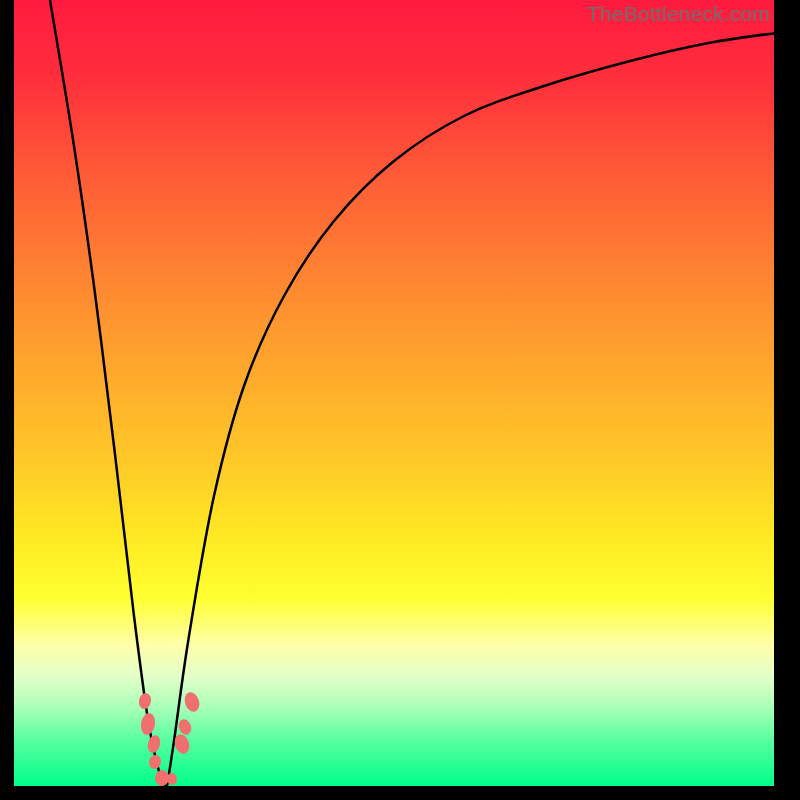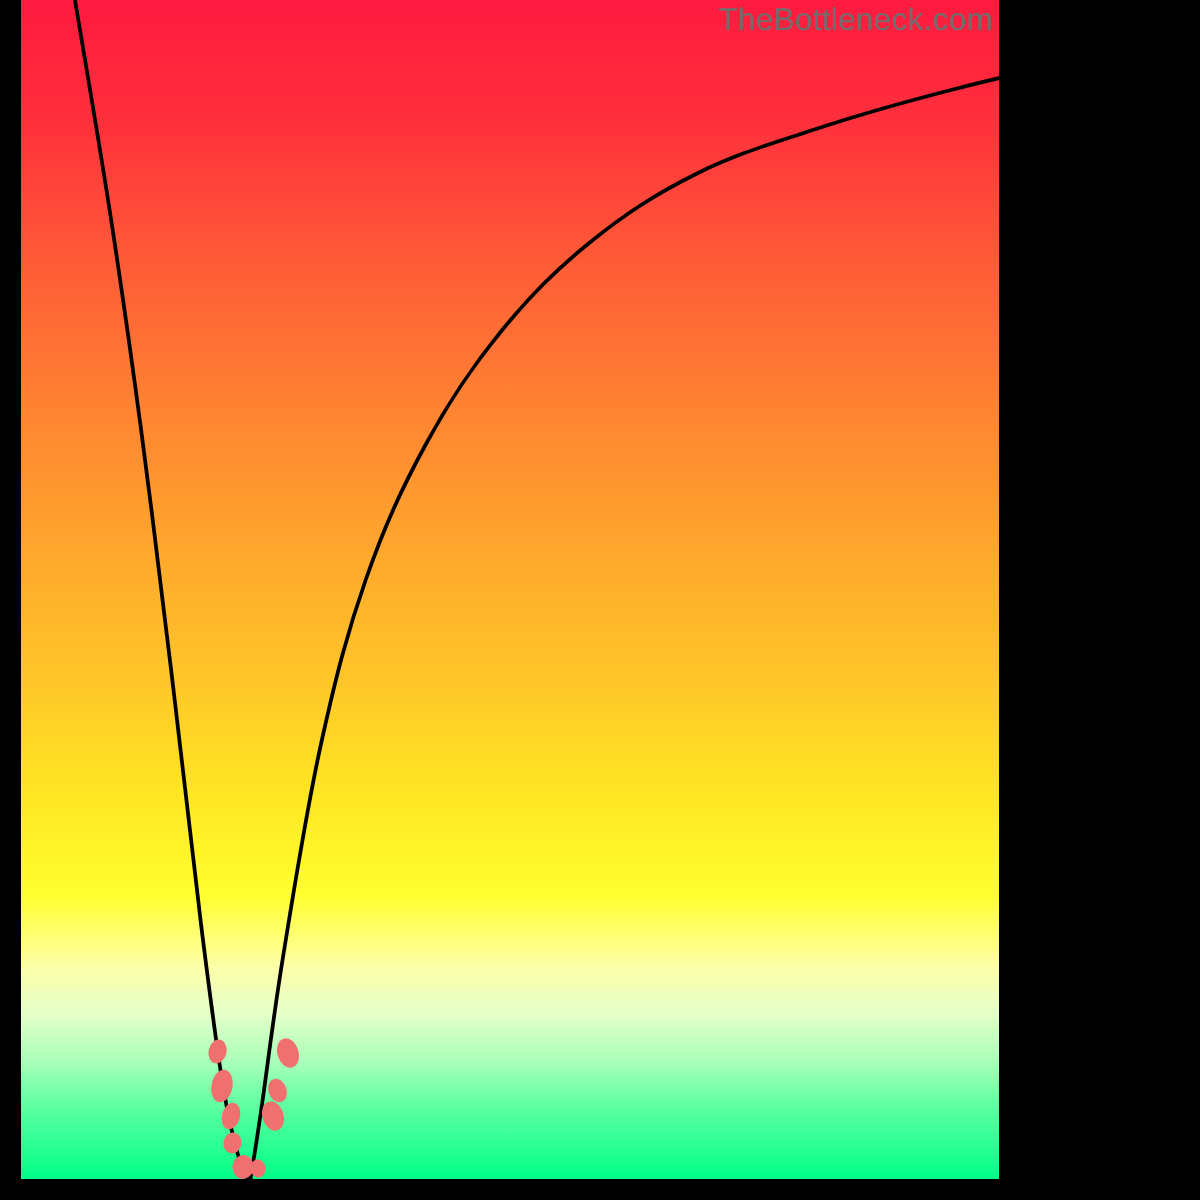--- a/index.html
+++ b/index.html
@@ -1,21 +1,21 @@
 <!DOCTYPE html>
 <html><head>
 <meta charset="utf-8">
 <style>
   * { margin: 0; padding: 0; box-sizing: border-box; }
   html, body { width: 800px; height: 800px; overflow: hidden; background: #000; }
   .frame {
     position: absolute;
     left: 14px;
     top: 0;
-    width: 652px;
+    width: 760px;
     height: 786px;
     background: linear-gradient(to bottom,
       #ff1a3f 0%,
       #ff2f3c 10%,
       #ff5a37 22%,
       #ff8132 34%,
       #ffa52d 46%,
       #ffc728 58%,
       #ffe823 68%,
       #ffff30 76%,

